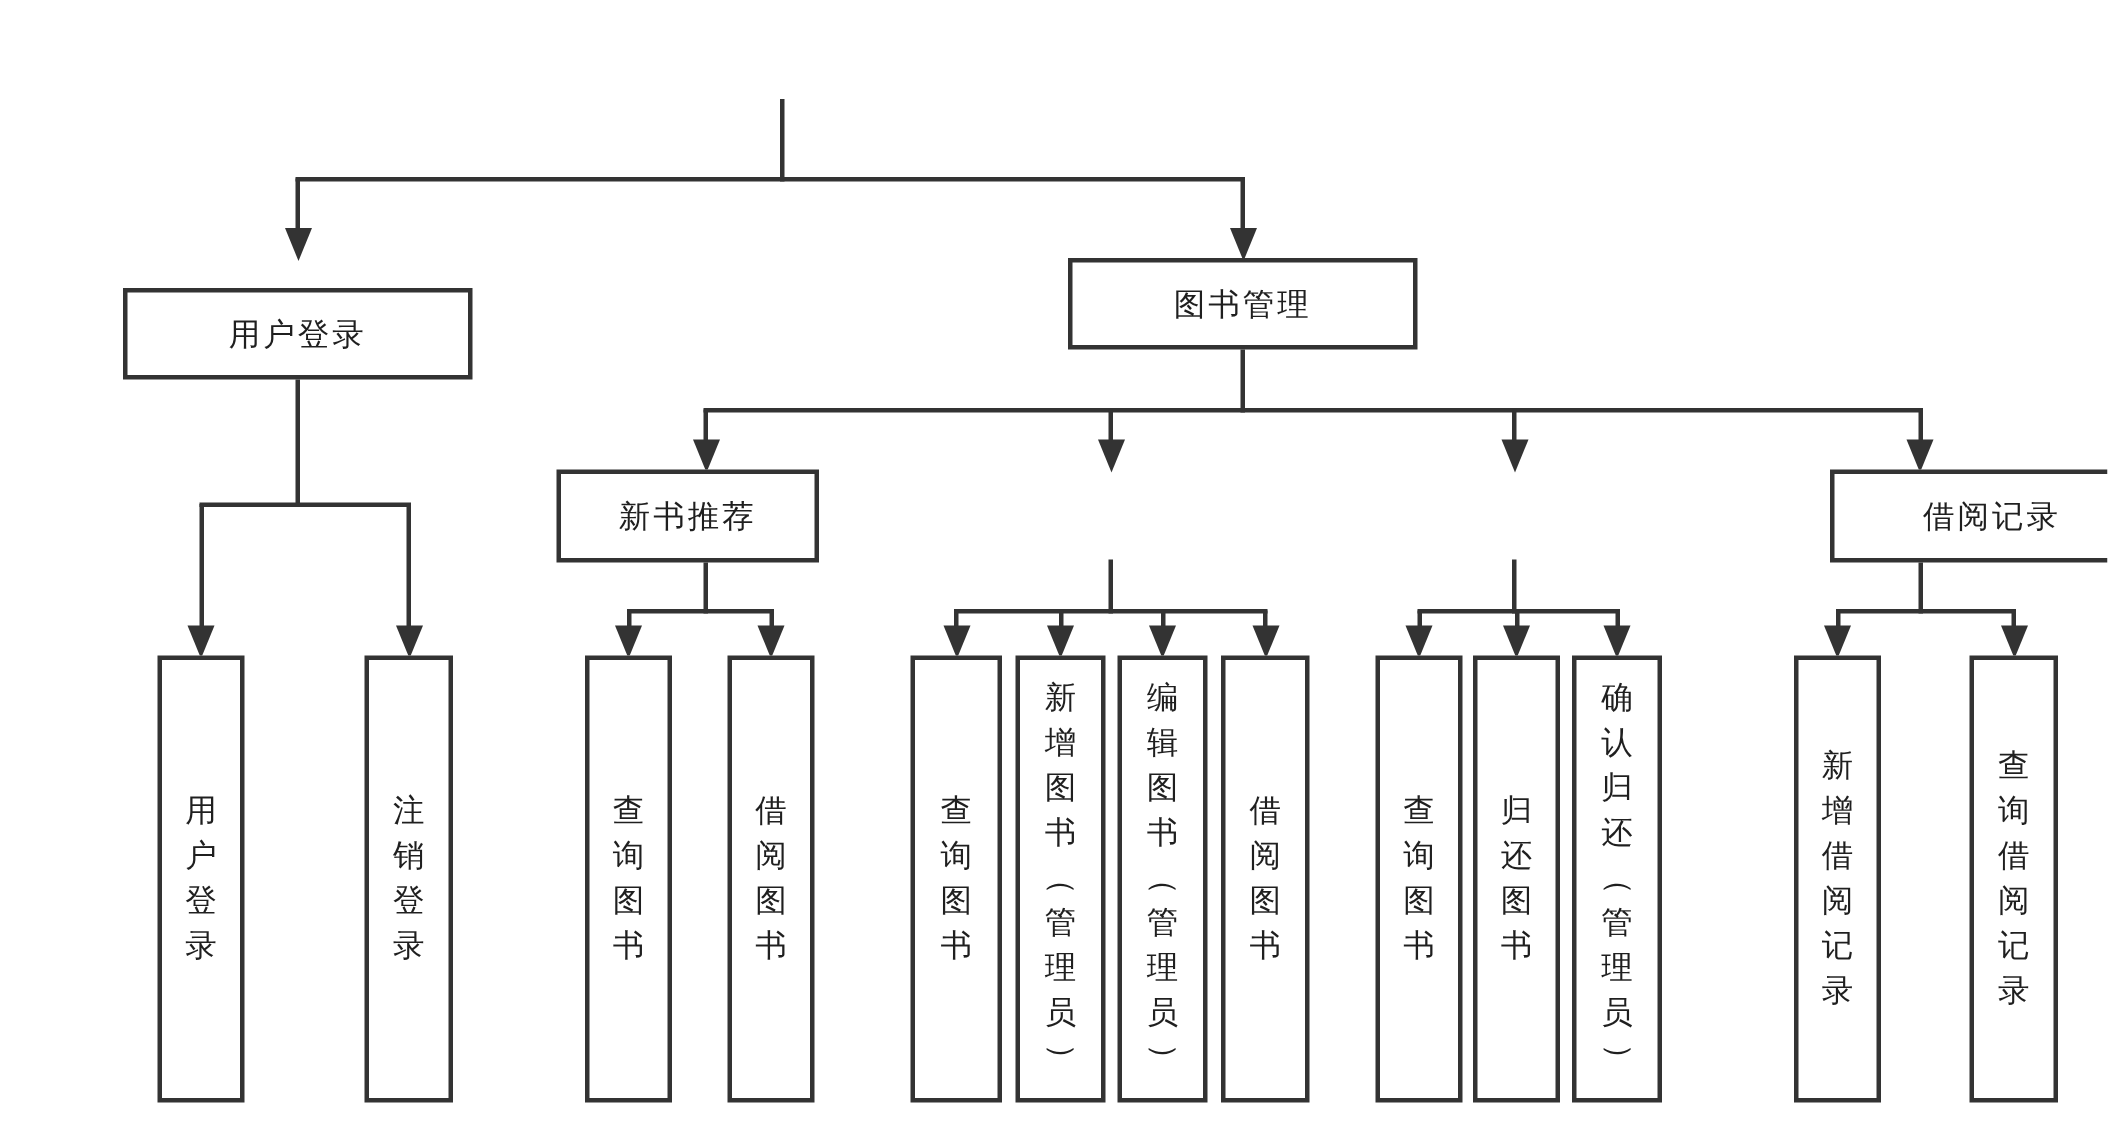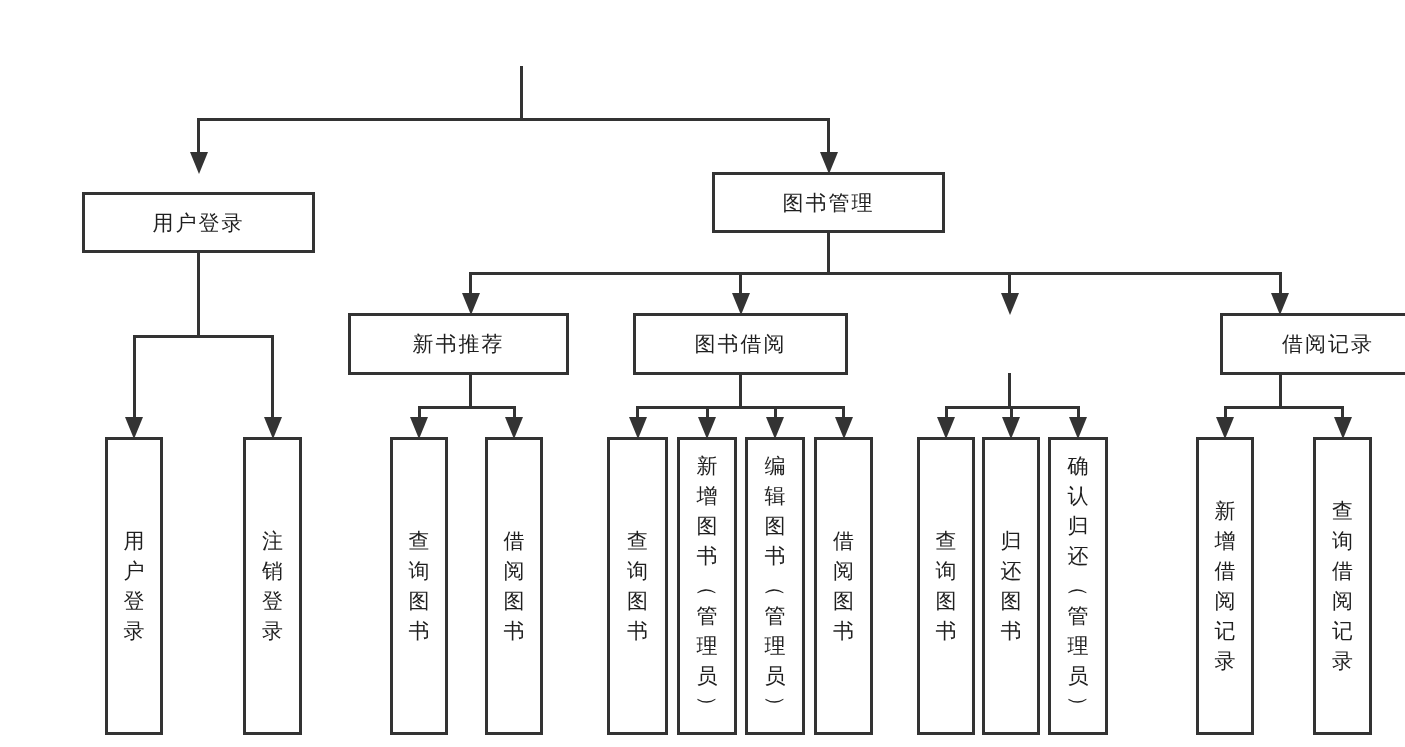--- a/index.html
+++ b/index.html
@@ -83,25 +83,22 @@
     <div class="ln" style="left: 1223.5px; top: 407px; width: 3px; height: 14px; background: rgb(51, 51, 51);"></div>
     <div class="arrow" style="left: 1216px; top: 417px; border-left: 9px solid transparent; border-right: 9px solid transparent; border-top: 22px solid rgb(51, 51, 51);"></div>
     <div class="ln" style="left: 1341px; top: 407px; width: 3px; height: 14px; background: rgb(51, 51, 51);"></div>
     <div class="arrow" style="left: 1333.5px; top: 417px; border-left: 9px solid transparent; border-right: 9px solid transparent; border-top: 22px solid rgb(51, 51, 51);"></div>
     <div class="hbox" style="left: 82px; top: 172px; width: 233px; height: 61px; margin-top: 20px;">
       <span>用户登录</span>
     </div>
     <div class="hbox" style="left: 712px; top: 172px; width: 233px; height: 61px;">
       <span>图书管理</span>
     </div>
-    <div class="hbox" style="left: 348px; top: 313px; width: 221px; height: 62px;">
+    <div class="hbox" style="left: 371px; top: 313px; width: 175px; height: 62px;">
       <span>新书推荐</span>
-    </div>
-    <div class="hbox" style="left: 633px; top: 313px; width: 215px; height: 62px;">
-      <span>图书借阅</span>
     </div>
     <div class="hbox" style="left: 1220px; top: 313px; width: 216px; height: 62px;">
       <span>借阅记录</span>
     </div>
     <div class="vbox" style="left: 105px; top: 437px; width: 58px; height: 298px;">
       <span class="ch" style="height: 30px; line-height: 30px;">用</span>
       <span class="ch" style="height: 30px; line-height: 30px;">户</span>
       <span class="ch" style="height: 30px; line-height: 30px;">登</span>
       <span class="ch" style="height: 30px; line-height: 30px;">录</span>
     </div>

